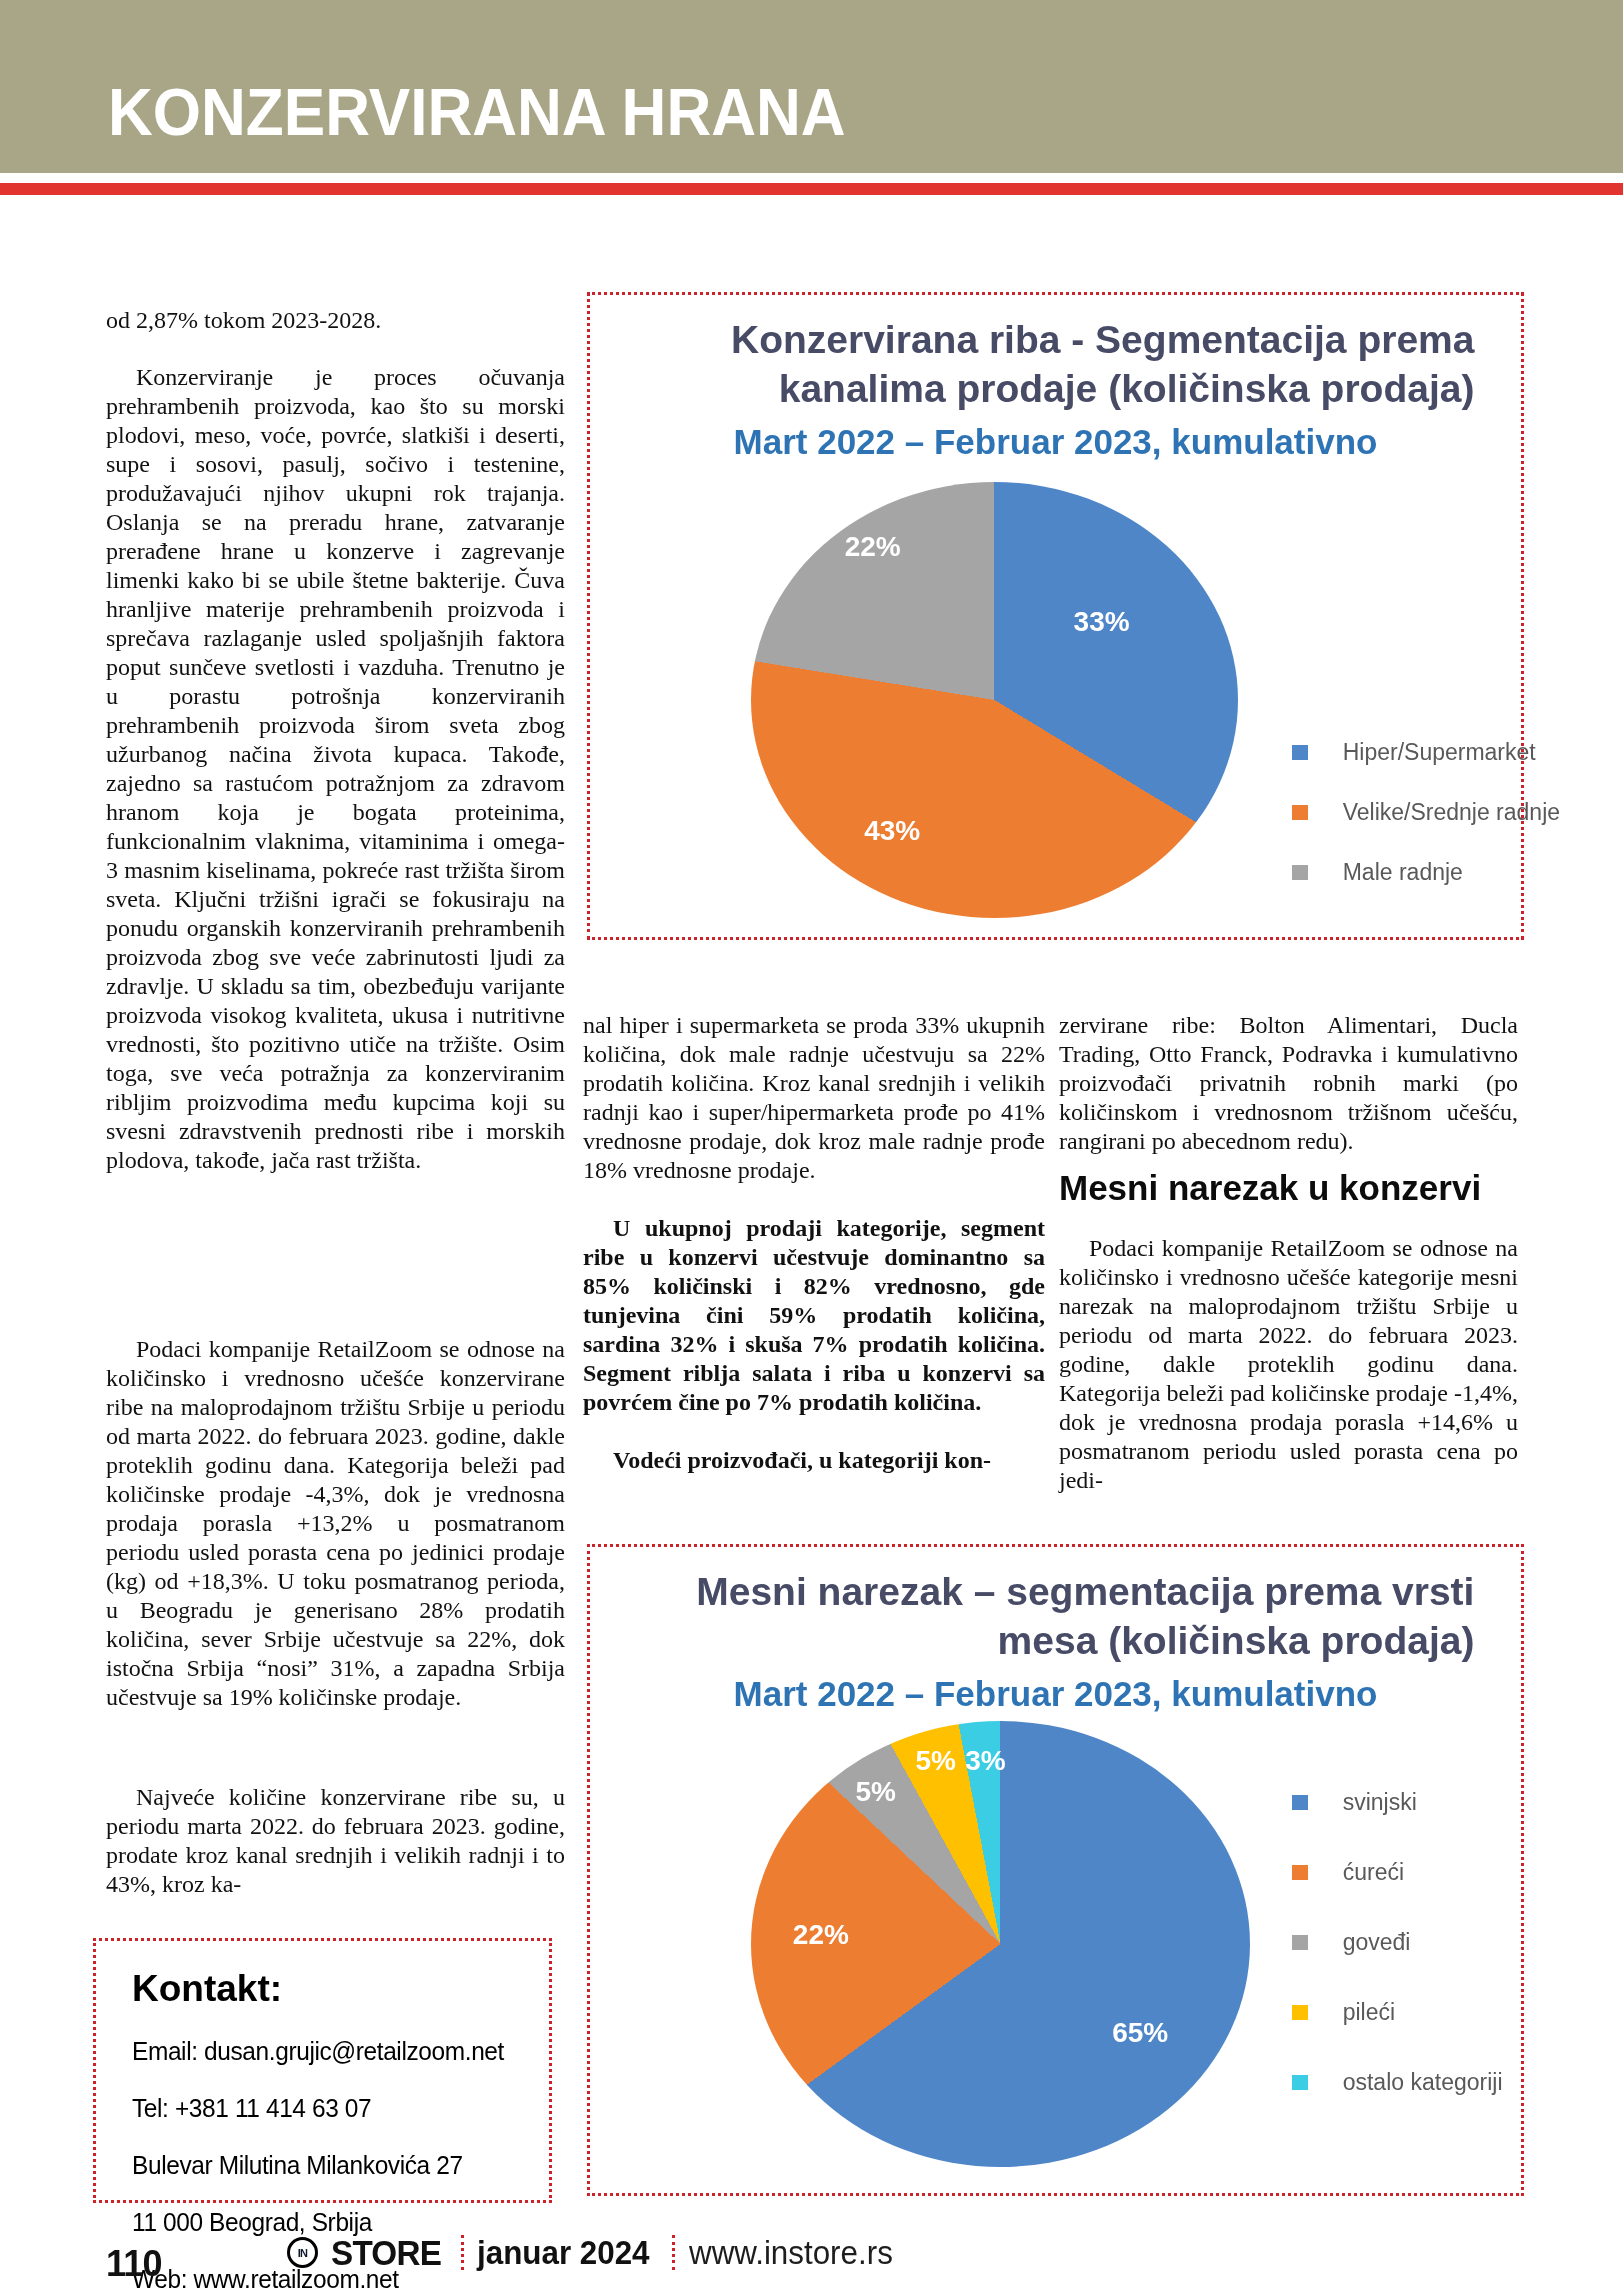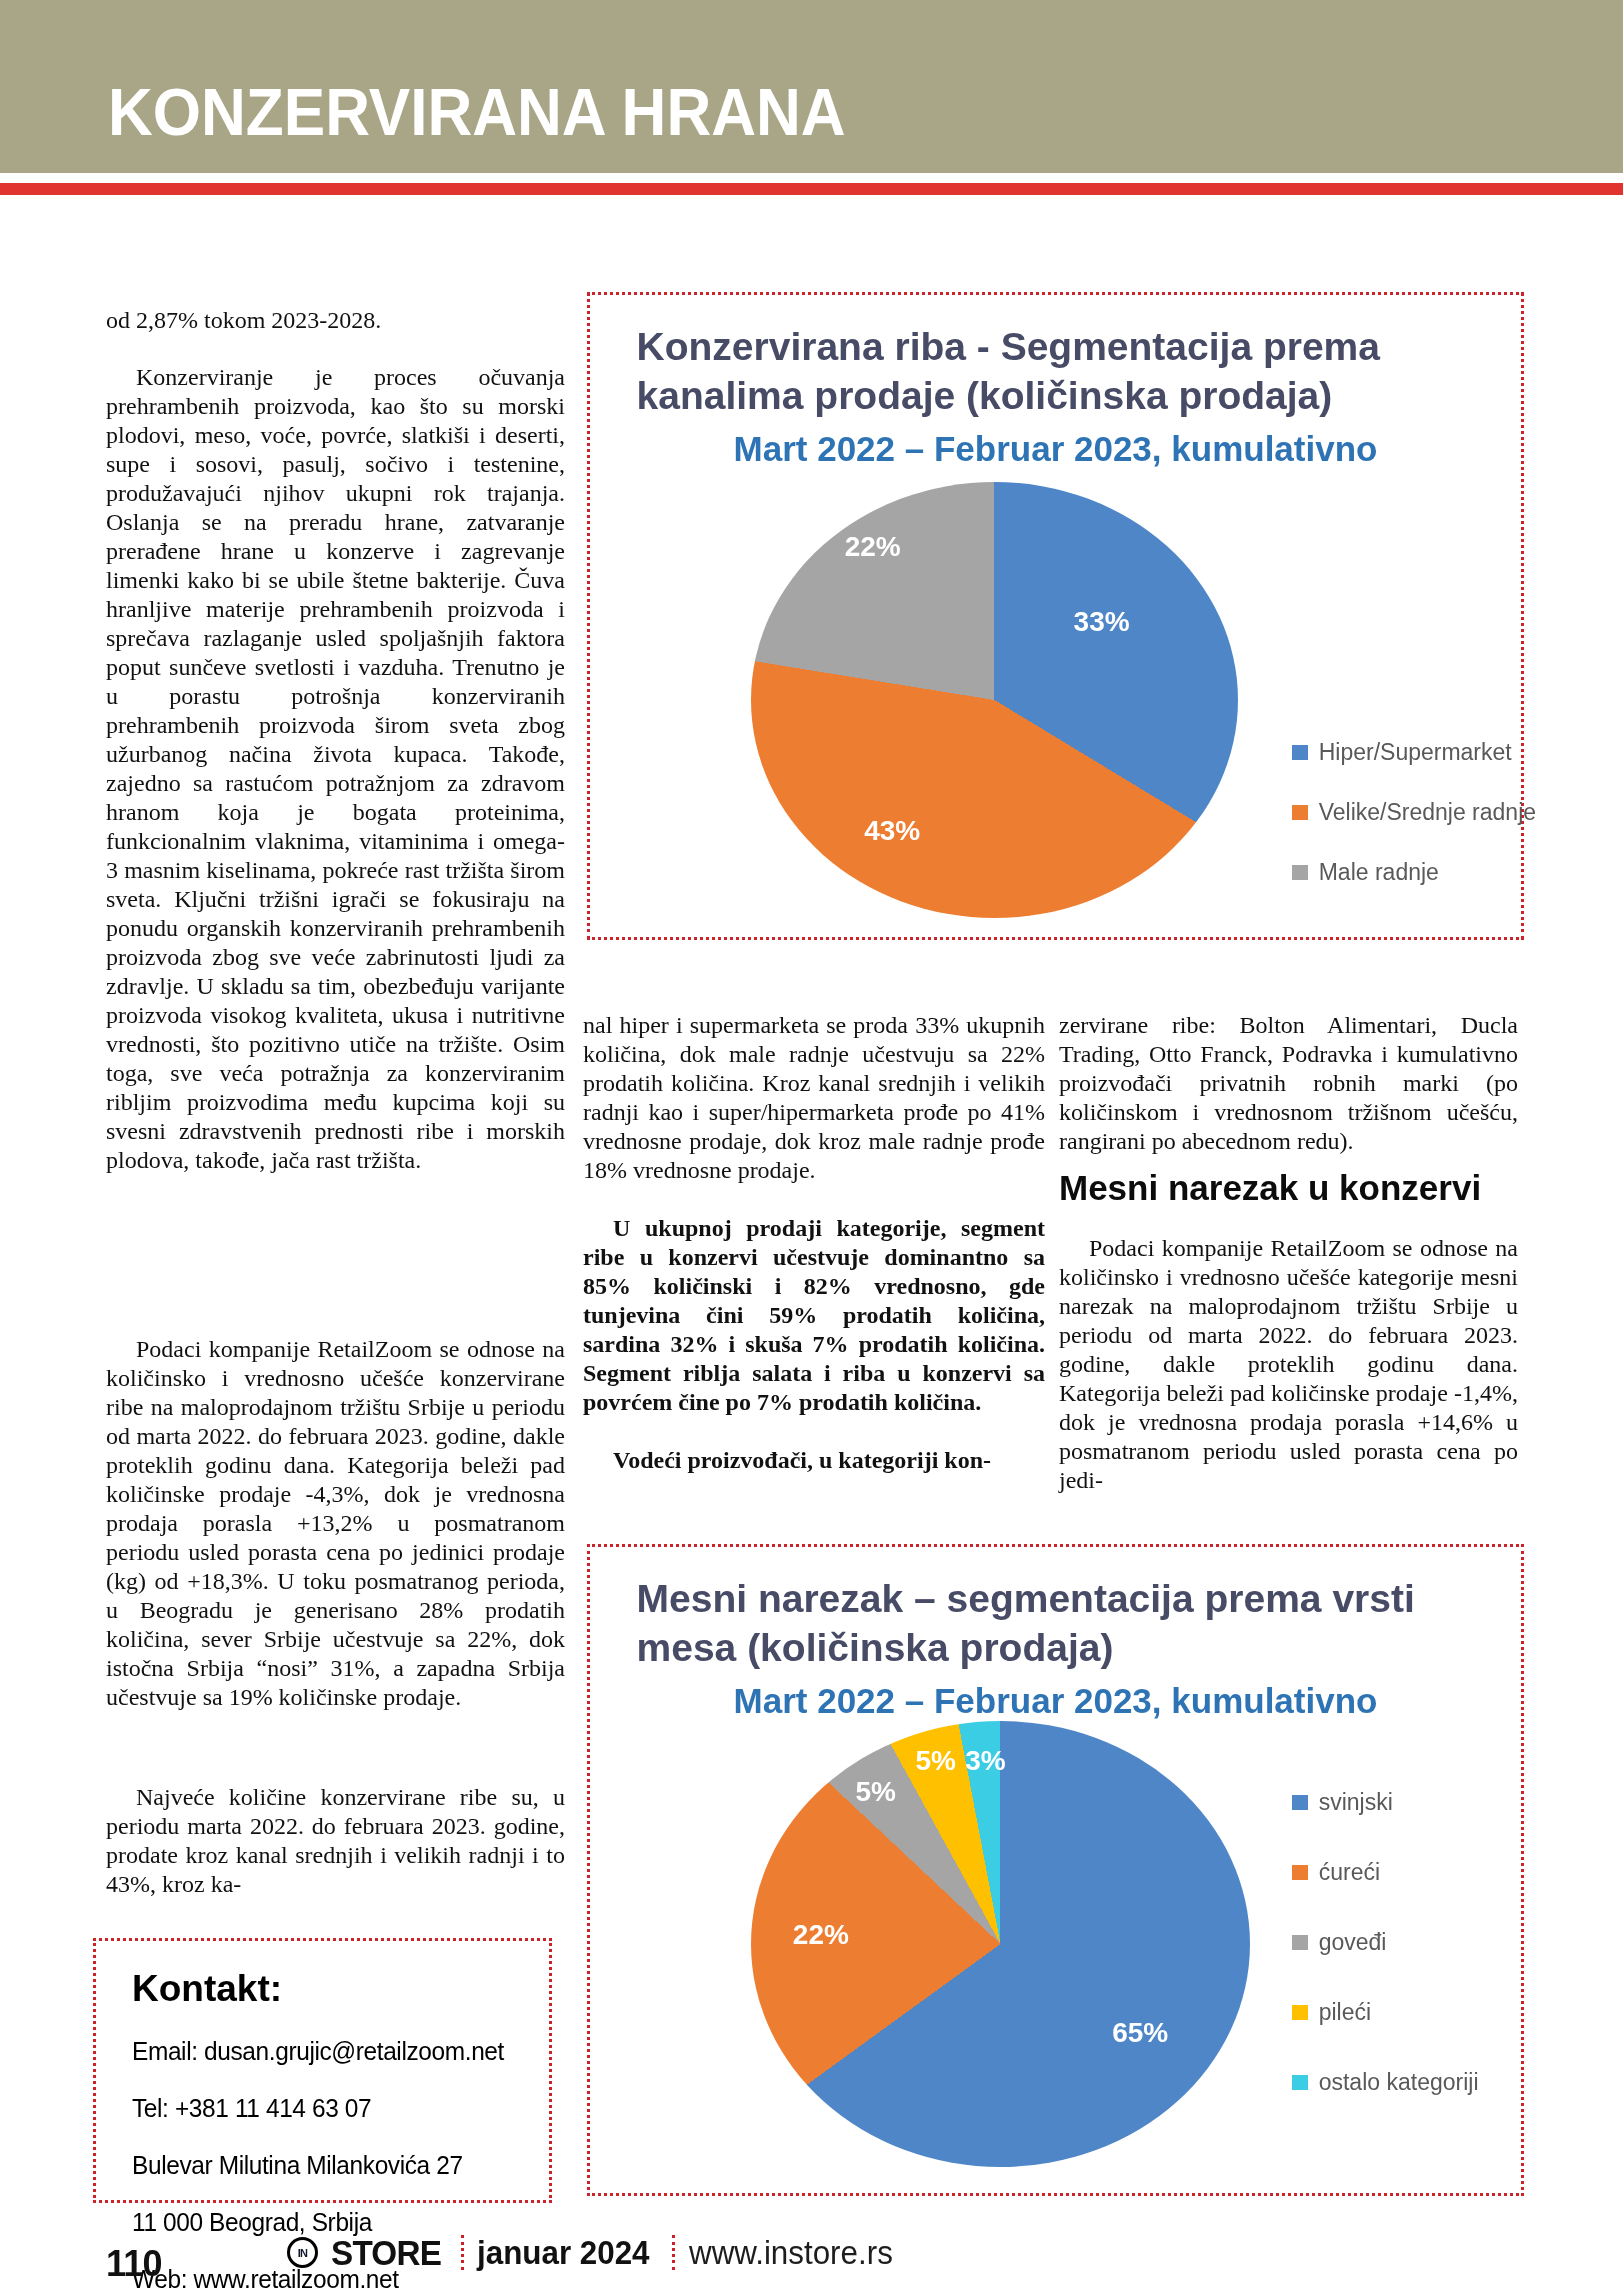--- a/index.html
+++ b/index.html
@@ -17,28 +17,28 @@
   .abs{position:absolute;}
   .sans-head{font-family:"Liberation Sans",sans-serif;font-weight:700;font-size:35px;line-height:38px;
         color:#0c0c0c;margin:0;text-align:left;}
   .col{display:block;}
   .col .serif + .serif{margin-top:29px;font-weight:bold;}
   .col .sans-head{margin-top:13px;}
   .col .sans-head + .serif{margin-top:27px;}
   
   .chart-box{position:absolute;background:#fff;border:3.9px dotted #cb2328;}
   .chart-title{font-family:"Liberation Sans",sans-serif;font-weight:700;font-size:39px;line-height:49px;
-        color:#474b66;text-align:left;margin:27px auto 0;width:90%;}
+        color:#474b66;text-align:right;margin:20px auto 0;width:90%;}
   .chart-subtitle{font-family:"Liberation Sans",sans-serif;font-weight:700;font-size:35px;line-height:39px;
         color:#2e74b5;text-align:center;margin:9.4px auto 0;width:92%;}
   .pie{position:absolute;border-radius:50%;}
   .pie-label{position:absolute;transform:translate(-50%,-50%);color:#ffffff;
         font-family:"Liberation Sans",sans-serif;font-weight:700;font-size:28px;white-space:nowrap;}
   .legend{position:absolute;display:flex;flex-direction:column;}
-  .legend-item{display:flex;align-items:center;}
+  .legend-item{display:flex;align-items:center;gap:24px;}
   .legend-marker{width:15.7px;height:15.7px;flex:0 0 15.7px;margin-right:11px;display:inline-block;}
   .legend-label{font-family:"Liberation Sans",sans-serif;font-size:23px;color:#595959;white-space:nowrap;}
   #legend-1{left:702px;top:444px;}
   #legend-1 .legend-item + .legend-item{margin-top:33px;}
   #legend-2{left:702px;top:242px;}
   #legend-2 .legend-item + .legend-item{margin-top:43px;}
   
   .contact-box{position:absolute;left:93px;top:1938px;width:459px;height:265px;
         border:3.9px dotted #cb2328;background:#fff;box-sizing:border-box;padding:27px 15.7px 0 36px;}
   .contact-heading{font-family:"Liberation Sans",sans-serif;font-weight:700;font-size:37px;margin:0;color:#000;}

